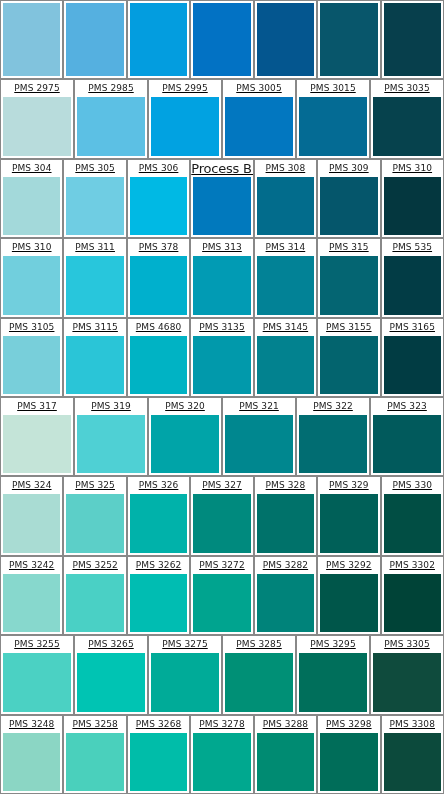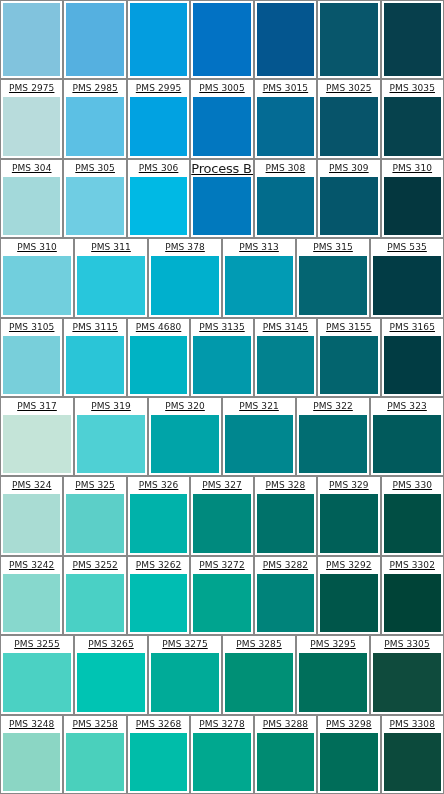--- a/index.html
+++ b/index.html
@@ -108,24 +108,20 @@
       </div>
       <div class="swatch-cell">
         <div class="swatch-label">PMS 3005</div>
         <div class="swatch-color" style="background-color: rgb(2, 119, 192);"></div>
       </div>
       <div class="swatch-cell">
         <div class="swatch-label">PMS 3015</div>
         <div class="swatch-color" style="background-color: rgb(4, 107, 148);"></div>
       </div>
       <div class="swatch-cell">
-        <div class="swatch-label">PMS 3025</div>
-        <div class="swatch-color" style="background-color: rgb(7, 84, 106);"></div>
-      </div>
-      <div class="swatch-cell">
         <div class="swatch-label">PMS 3035</div>
         <div class="swatch-color" style="background-color: rgb(6, 66, 77);"></div>
       </div>
     </div>
     <div class="chart-row">
       <div class="swatch-cell">
         <div class="swatch-label">PMS 304</div>
         <div class="swatch-color" style="background-color: rgb(163, 217, 218);"></div>
       </div>
       <div class="swatch-cell">
@@ -162,20 +158,24 @@
         <div class="swatch-label">PMS 311</div>
         <div class="swatch-color" style="background-color: rgb(40, 198, 220);"></div>
       </div>
       <div class="swatch-cell">
         <div class="swatch-label">PMS 378</div>
         <div class="swatch-color" style="background-color: rgb(0, 176, 205);"></div>
       </div>
       <div class="swatch-cell">
         <div class="swatch-label">PMS 313</div>
         <div class="swatch-color" style="background-color: rgb(1, 155, 180);"></div>
+      </div>
+      <div class="swatch-cell">
+        <div class="swatch-label">PMS 314</div>
+        <div class="swatch-color" style="background-color: rgb(2, 130, 150);"></div>
       </div>
       <div class="swatch-cell">
         <div class="swatch-label">PMS 315</div>
         <div class="swatch-color" style="background-color: rgb(4, 101, 114);"></div>
       </div>
       <div class="swatch-cell">
         <div class="swatch-label">PMS 535</div>
         <div class="swatch-color" style="background-color: rgb(2, 60, 69);"></div>
       </div>
     </div>

